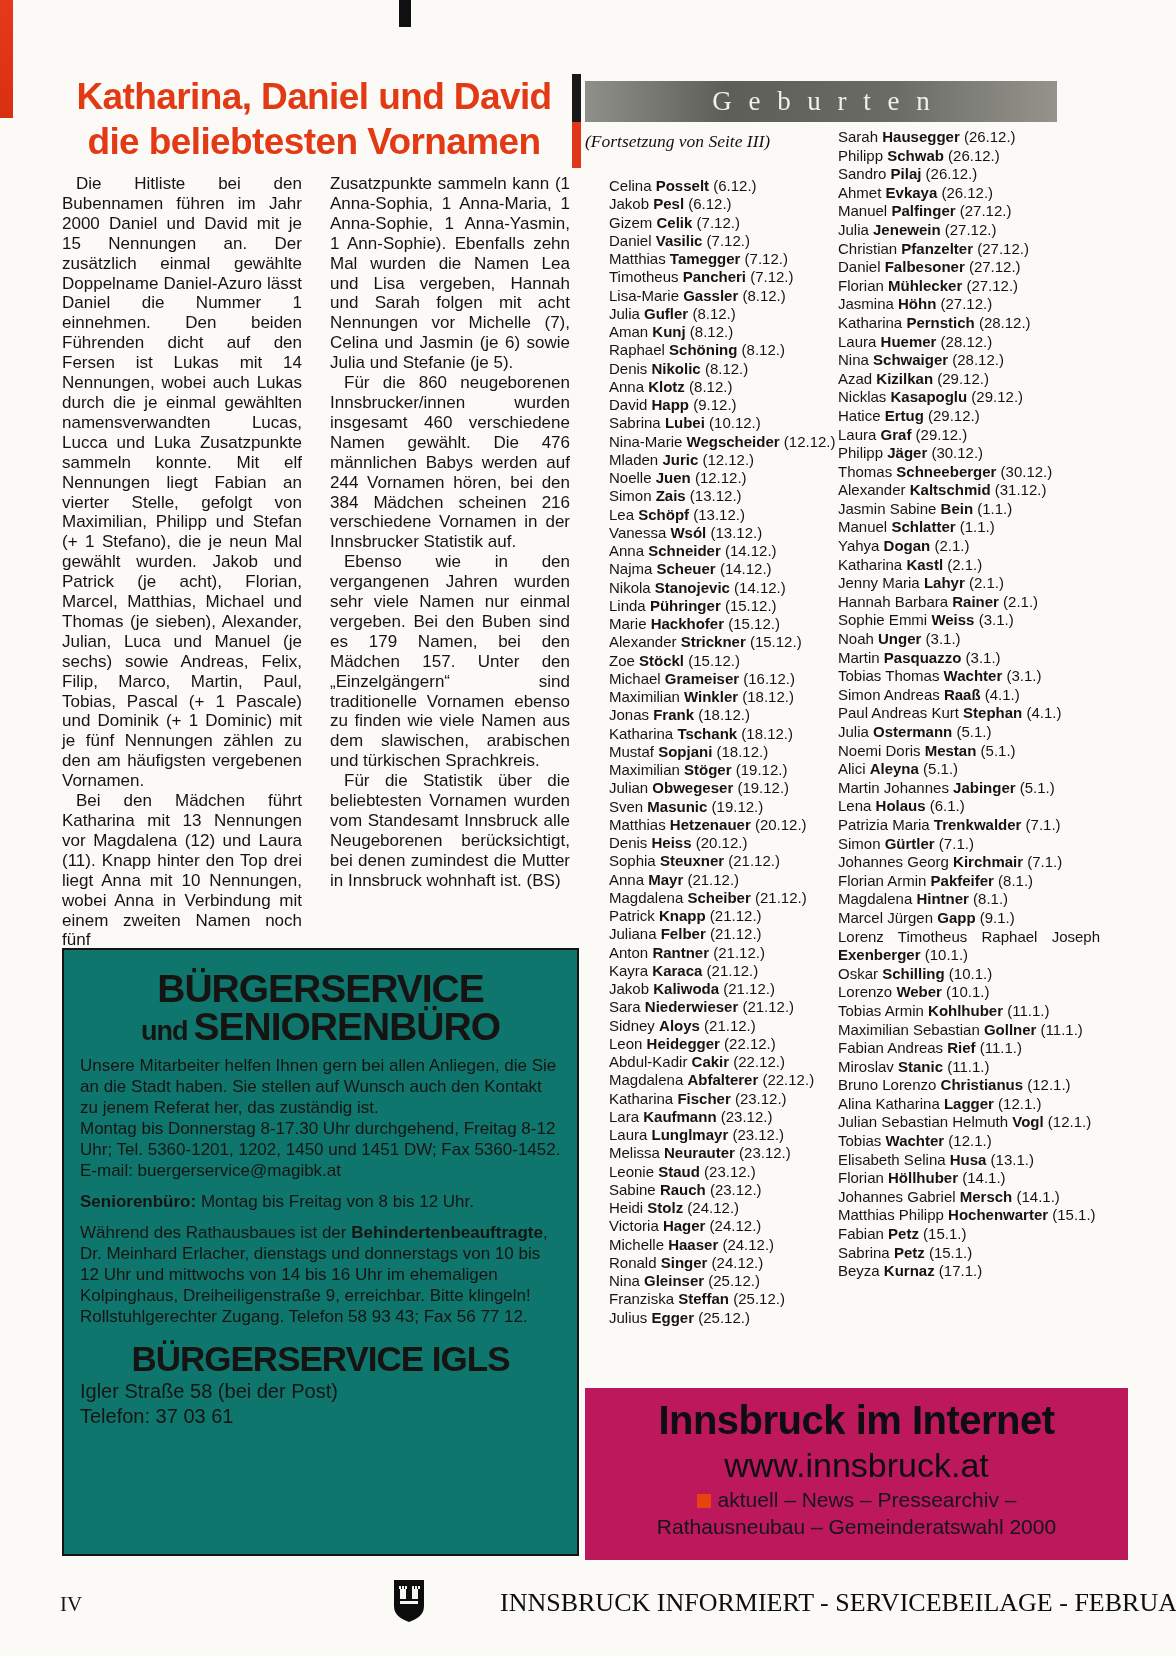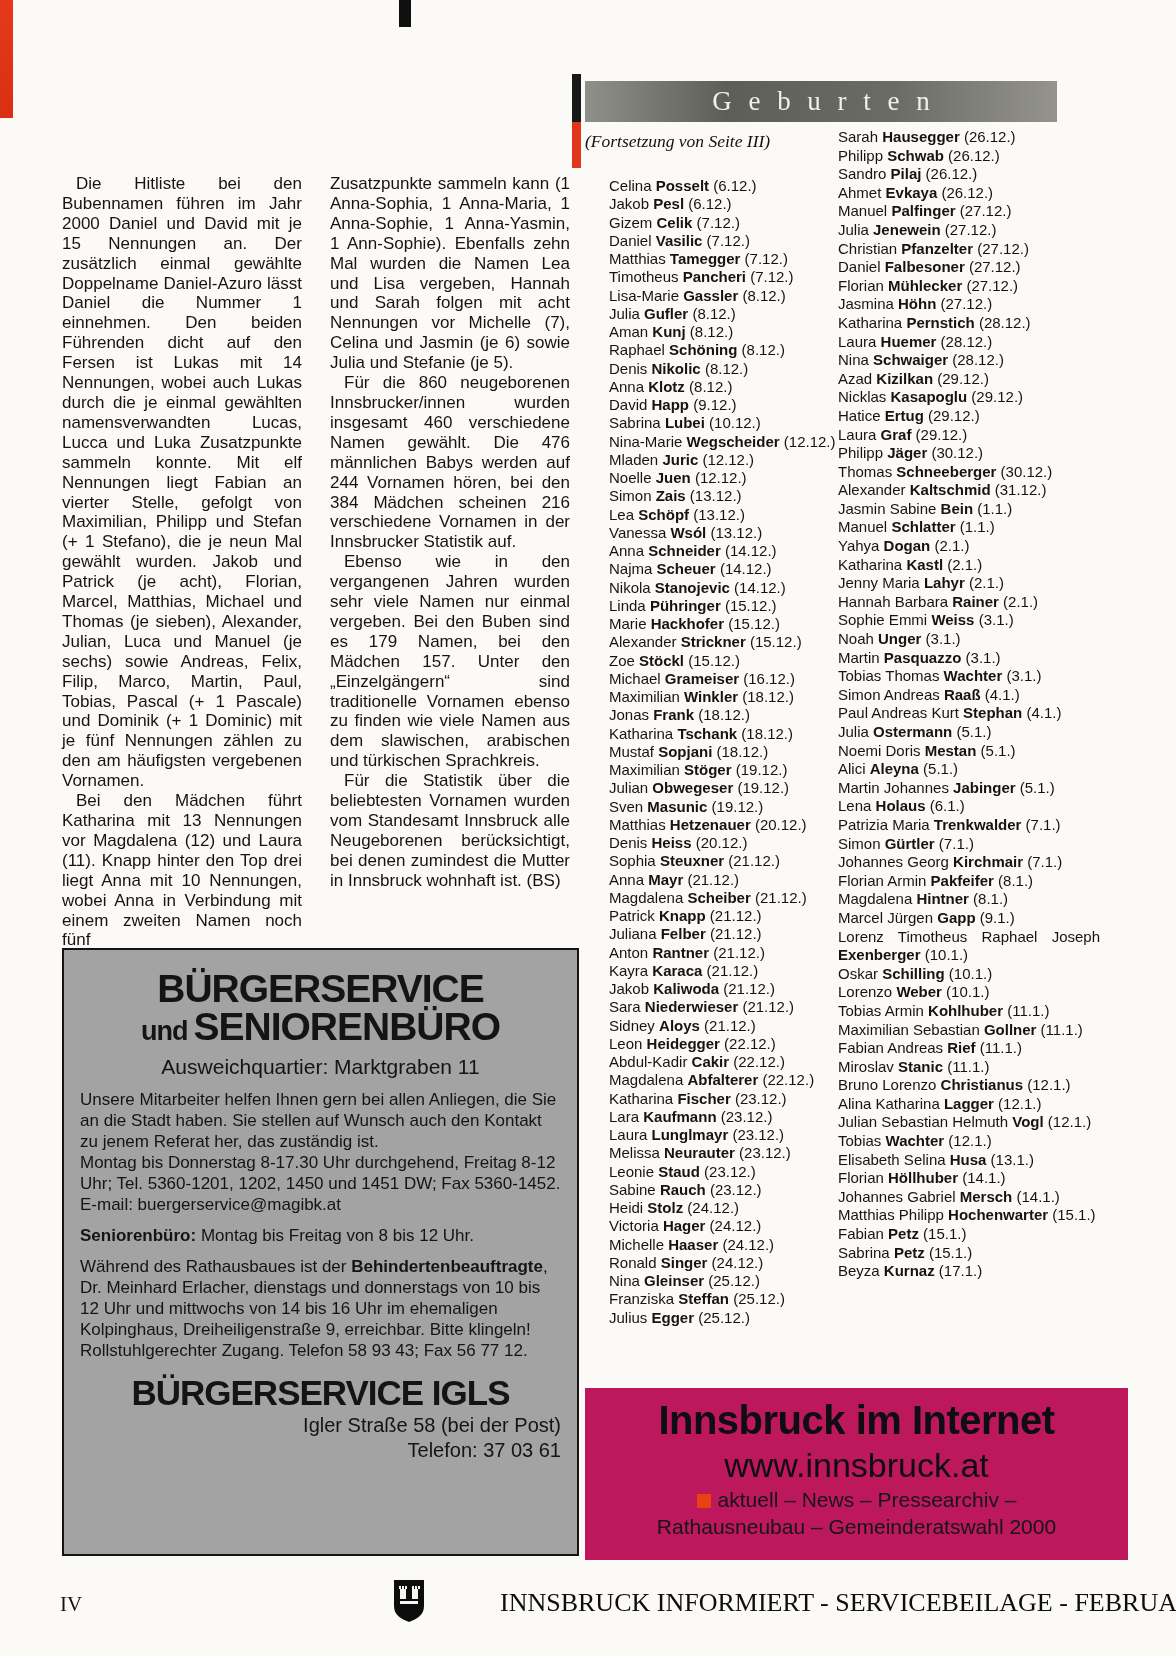--- a/index.html
+++ b/index.html
@@ -26,30 +26,30 @@
            display:flex;align-items:center;justify-content:center;color:#f2f0ea;
            font-family:"Liberation Serif",serif;font-size:27px;letter-spacing:0.62em;text-indent:0.62em;}
   .geb-cont{position:absolute;left:585px;top:131px;width:260px;font-family:"Liberation Serif",serif;
             font-style:italic;font-size:17.5px;color:#111;}
   .geb-col{position:absolute;font-size:15px;}
   .geb-col1{left:609px;top:177px;width:252px;line-height:18.25px;}
   .geb-col2{left:838px;top:128px;width:262px;line-height:18.6px;}
   .birth{text-align:justify;}
   
   .bsbox{position:absolute;left:62px;top:948px;width:517px;height:608px;box-sizing:border-box;
-         border:2px solid #141414;background:#a3a3a3;padding:12px 16px 16px 16px;font-size:17px;line-height:21px;}
+         border:2px solid #141414;background:#0f766e;padding:12px 16px 16px 16px;font-size:17px;line-height:21px;}
   .bs-title1{text-align:center;font-weight:bold;font-size:39px;line-height:37px;letter-spacing:-1px;margin-top:8px;}
   .bs-title2{text-align:center;font-weight:bold;letter-spacing:-1px;line-height:40px;}
   .bs-und{font-size:27px;margin-right:6px;}
   .bs-main{font-size:39px;}
   .bs-sub{text-align:center;font-size:21px;margin:1px 0 12px;}
   .bs-body p{margin:0;}
   .bs-body p.gap{margin-top:10px;}
   .igls-title{text-align:center;font-weight:bold;font-size:35px;letter-spacing:-1px;margin-top:12px;line-height:40px;}
-  .igls-line{text-align:right;font-size:20px;line-height:25px;}
+  .igls-line{text-align:left;font-size:20px;line-height:25px;}
   .igls-hours{font-size:17px;line-height:21px;margin-top:10px;}
   
   .netbox{position:absolute;left:585px;top:1388px;width:543px;height:172px;background:#be185d;
           text-align:center;box-sizing:border-box;padding-top:8px;}
   .net-title{font-weight:bold;font-size:40px;line-height:48px;letter-spacing:-0.5px;color:#0d0d12;}
   .net-url{font-size:34px;line-height:42px;color:#0d0d12;}
   .net-line{font-size:21px;line-height:27px;color:#14141a;}
   .sq{display:inline-block;width:14px;height:14px;background:#e8430f;margin-right:7px;vertical-align:-1px;}
   
   .footer-pn{position:absolute;left:60px;top:1592px;font-family:"Liberation Serif",serif;font-size:21px;}
@@ -60,20 +60,24 @@
 </head>
 <body>
 
 <div class="page">
 
   <div class="art-red"></div>
   <div class="art-black"></div>
   <div class="art-side-black"></div>
   <div class="art-side-red"></div>
 
+  <h1 class="headline">
+    <span class="hl-line">Katharina, Daniel und David</span>
+    <span class="hl-line">die beliebtesten Vornamen</span>
+  </h1>
 
   <div class="article-cols">
     <div class="acol">
         <p class="indent"><span>Die Hitliste bei den Bubennamen führen im Jahr 2000 Daniel und David mit je 15 Nennungen an. Der zusätzlich einmal gewählte Doppelname Daniel-Azuro lässt Daniel die Nummer 1 einnehmen. Den beiden Führenden dicht auf den Fersen ist Lukas mit 14 Nennungen, wobei auch Lukas durch die je einmal gewählten namensverwandten Lucas, Lucca und Luka Zusatzpunkte sammeln konnte. Mit elf Nennungen liegt Fabian an vierter Stelle, gefolgt von Maximilian, Philipp und Stefan (+ 1 Stefano), die je neun Mal gewählt wurden. Jakob und Patrick (je acht), Florian, Marcel, Matthias, Michael und Thomas (je sieben), Alexander, Julian, Luca und Manuel (je sechs) sowie Andreas, Felix, Filip, Marco, Martin, Paul, Tobias, Pascal (+ 1 Pascale) und Dominik (+ 1 Dominic) mit je fünf Nennungen zählen zu den am häufigsten vergebenen Vornamen.</span></p>
         <p class="indent"><span>Bei den Mädchen führt Katharina mit 13 Nennungen vor Magdalena (12) und Laura (11). Knapp hinter den Top drei liegt Anna mit 10 Nennungen, wobei Anna in Verbindung mit einem zweiten Namen noch fünf</span></p>
       </div>
     <div class="acol">
         <p class=""><span>Zusatzpunkte sammeln kann (1 Anna-Sophia, 1 Anna-Maria, 1 Anna-Sophie, 1 Anna-Yasmin, 1 Ann-Sophie). Ebenfalls zehn Mal wurden die Namen Lea und Lisa vergeben, Hannah und Sarah folgen mit acht Nennungen vor Michelle (7), Celina und Jasmin (je 6) sowie Julia und Stefanie (je 5).</span></p>
         <p class="indent"><span>Für die 860 neugeborenen Innsbrucker/innen wurden insgesamt 460 verschiedene Namen gewählt. Die 476 männlichen Babys werden auf 244 Vornamen hören, bei den 384 Mädchen scheinen 216 verschiedene Vornamen in der Innsbrucker Statistik auf.</span></p>
         <p class="indent"><span>Ebenso wie in den vergangenen Jahren wurden sehr viele Namen nur einmal vergeben. Bei den Buben sind es 179 Namen, bei den Mädchen 157. Unter den „Einzelgängern“ sind traditionelle Vornamen ebenso zu finden wie viele Namen aus dem slawischen, arabischen und türkischen Sprachkreis.</span></p>
@@ -212,21 +216,20 @@
       <div class="birth"><span>Fabian </span><span class="bold">Petz</span><span> (15.1.)</span></div>
       <div class="birth"><span>Sabrina </span><span class="bold">Petz</span><span> (15.1.)</span></div>
       <div class="birth"><span>Beyza </span><span class="bold">Kurnaz</span><span> (17.1.)</span></div>
     </div>
 
   <div class="bsbox">
     <div class="bs-title1">BÜRGERSERVICE</div>
     <div class="bs-title2">
       <span class="bs-und">und</span><span class="bs-main">SENIORENBÜRO</span>
     </div>
-    <div class="bs-sub">Ausweichquartier: Marktgraben 11</div>
     <div class="bs-body">
         <p class=""><span>Unsere Mitarbeiter helfen Ihnen gern bei allen Anliegen, die Sie an die Stadt haben. Sie stellen auf Wunsch auch den Kontakt zu jenem Referat her, das zuständig ist.</span></p>
         <p class=""><span>Montag bis Donnerstag 8-17.30 Uhr durchgehend, Freitag 8-12 Uhr; Tel. 5360-1201, 1202, 1450 und 1451 DW; Fax 5360-1452.</span></p>
         <p class=""><span>E-mail: buergerservice@magibk.at</span></p>
         <p class="gap"><span class="bold">Seniorenbüro:</span><span> Montag bis Freitag von 8 bis 12 Uhr.</span></p>
         <p class="gap"><span>Während des Rathausbaues ist der </span><span class="bold">Behindertenbeauftragte</span><span>, Dr. Meinhard Erlacher, dienstags und donnerstags von 10 bis 12 Uhr und mittwochs von 14 bis 16 Uhr im ehemaligen Kolpinghaus, Dreiheiligenstraße 9, erreichbar. Bitte klingeln! Rollstuhlgerechter Zugang. Telefon 58 93 43; Fax 56 77 12.</span></p>
       </div>
     <div class="igls-title">BÜRGERSERVICE IGLS</div>
     <div class="igls-line">Igler Straße 58 (bei der Post)</div>
     <div class="igls-line">Telefon: 37 03 61</div>

